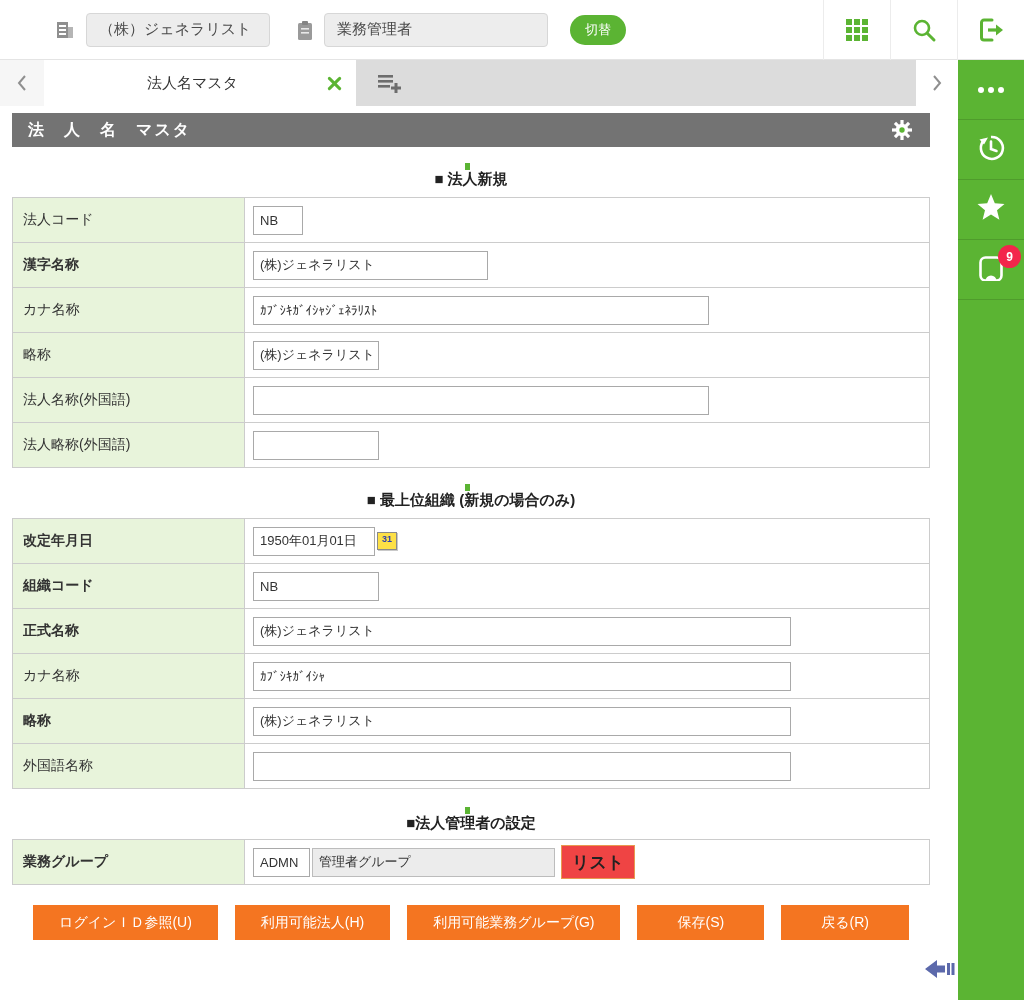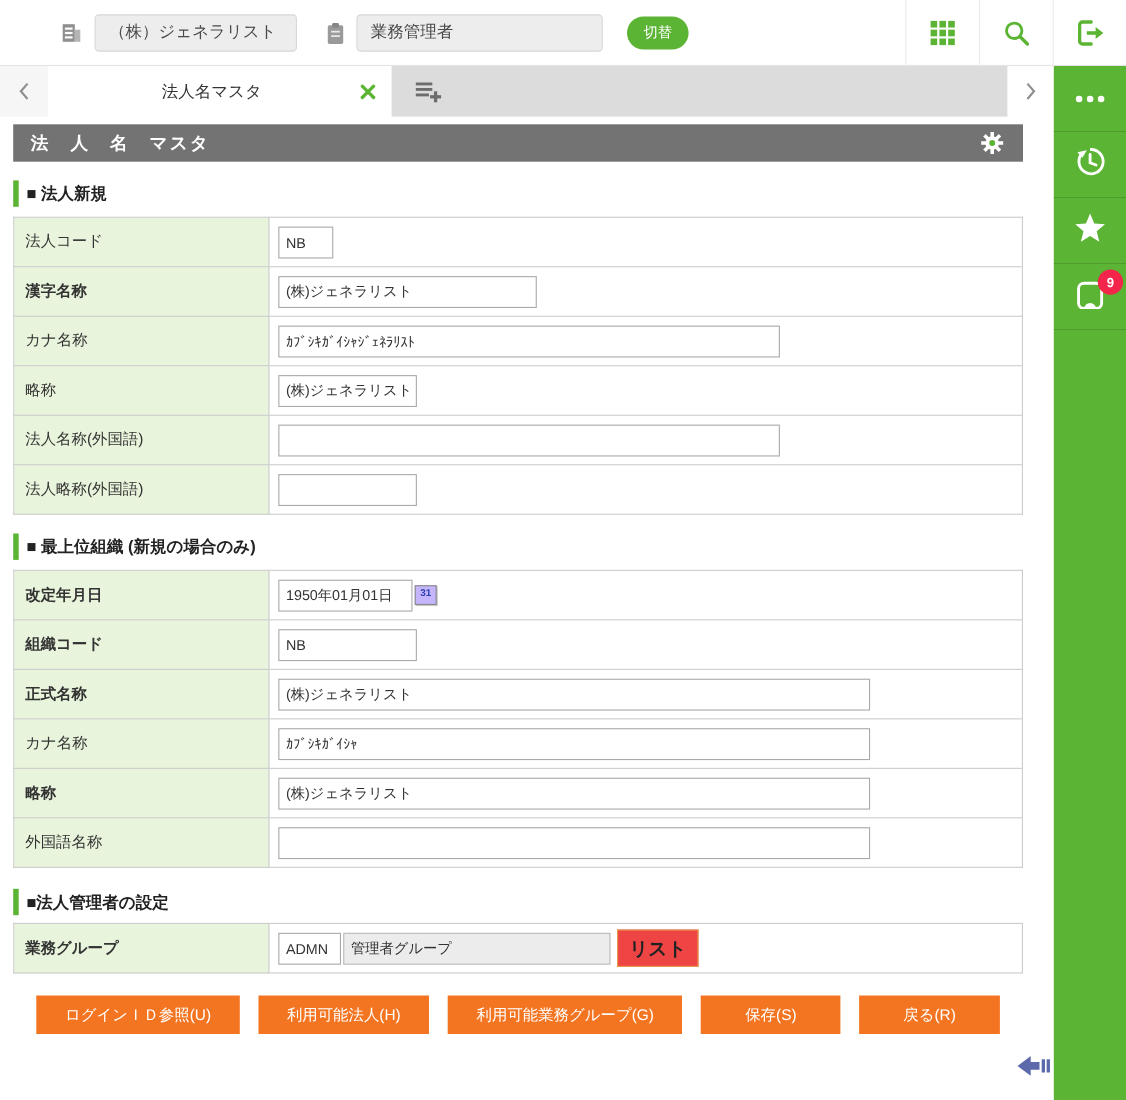--- a/index.html
+++ b/index.html
@@ -49,37 +49,37 @@
   .tab-fwd{ width:42px; background:#fff; display:flex; align-items:center; justify-content:center; cursor:pointer;}
   
   .title-bar{
     position:absolute; top:113px; left:12px; width:918px; height:34px;
     background:#737373; display:flex; align-items:center; padding:0 16px;
   }
   .title-text{ color:#fff; font-weight:bold; font-size:16px; letter-spacing:2px; }
   .gear{ margin-left:auto; cursor:pointer; display:flex; align-items:center; }
   
   .content{ position:absolute; top:147px; left:12px; width:918px; }
-  .sec-head{ margin-top:16px; display:flex; align-items:center; height:26px; }
+  .sec-head{ margin-top:16px; display:flex; align-items:center; height:26px;flex-direction:column; }
   .sec-bar{ width:5px; height:24px; background:#5bb433; margin-right:7px; }
   .sec-title{ font-weight:bold; font-size:15px; color:#222; }
   table.form{ width:918px; border-collapse:collapse; margin-top:8px; border:1px solid #9f9f9f; }
   table.form td{ border:1px solid #cccccc; height:45px; }
   td.lbl{ width:232px; background:#e8f4db; padding-left:10px; font-size:14px; color:#333; }
   td.lbl.bold{ font-weight:bold; }
   td.val{ background:#fff; padding-left:8px; }
   .fld{
     height:29px; border:1px solid #a9a9a9; background:#fff;
     font-size:13px; color:#333; padding:0 6px; font-family:inherit;
     vertical-align:middle;
   }
   .fld.ro{ background:#ececec; border-color:#bcbcbc; }
   .val-flex{ display:flex; align-items:center; gap:2px; }
   
-  .cal{ width:20px; height:18px; border:1px solid #8a8a8a; background:#c4b5fd;
+  .cal{ width:20px; height:18px; border:1px solid #8a8a8a; background:#fde047;
         position:relative; box-shadow:1px 1px 0 #c9c9c9; cursor:pointer; flex:0 0 auto;}
   .cal-top{ height:4px; background:#7c2b1c; }
   .cal-day{ display:block; text-align:center; font-size:9px; font-weight:bold;
         color:#2c3fae; line-height:13px; }
   .list-btn{
     margin-left:4px; height:34px; padding:0 10px;
     background:#ef4444; border:1px solid #e89a50;
     font-size:17px; font-weight:bold; color:#222; cursor:pointer; font-family:inherit;
   }
   

